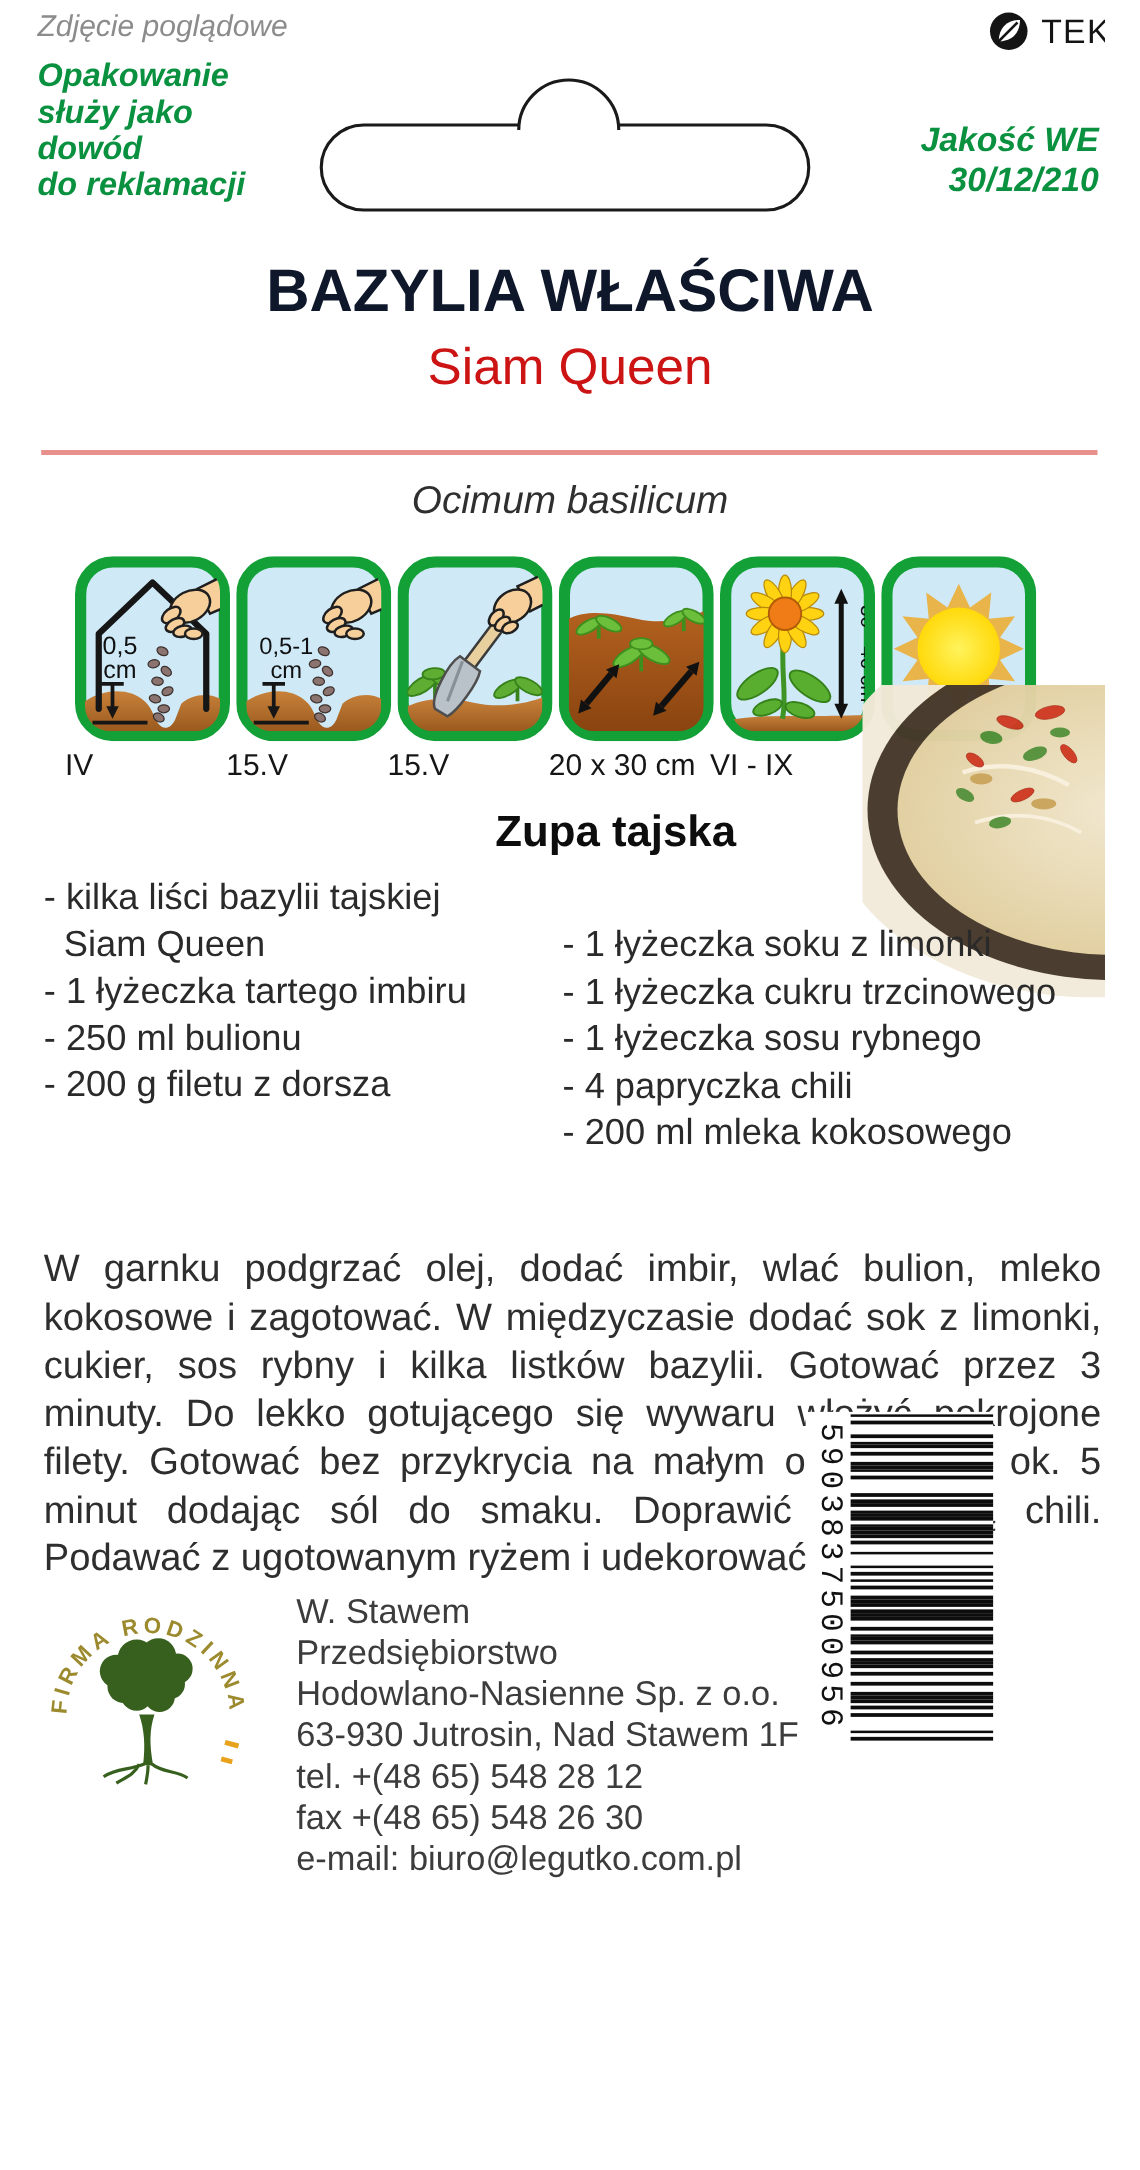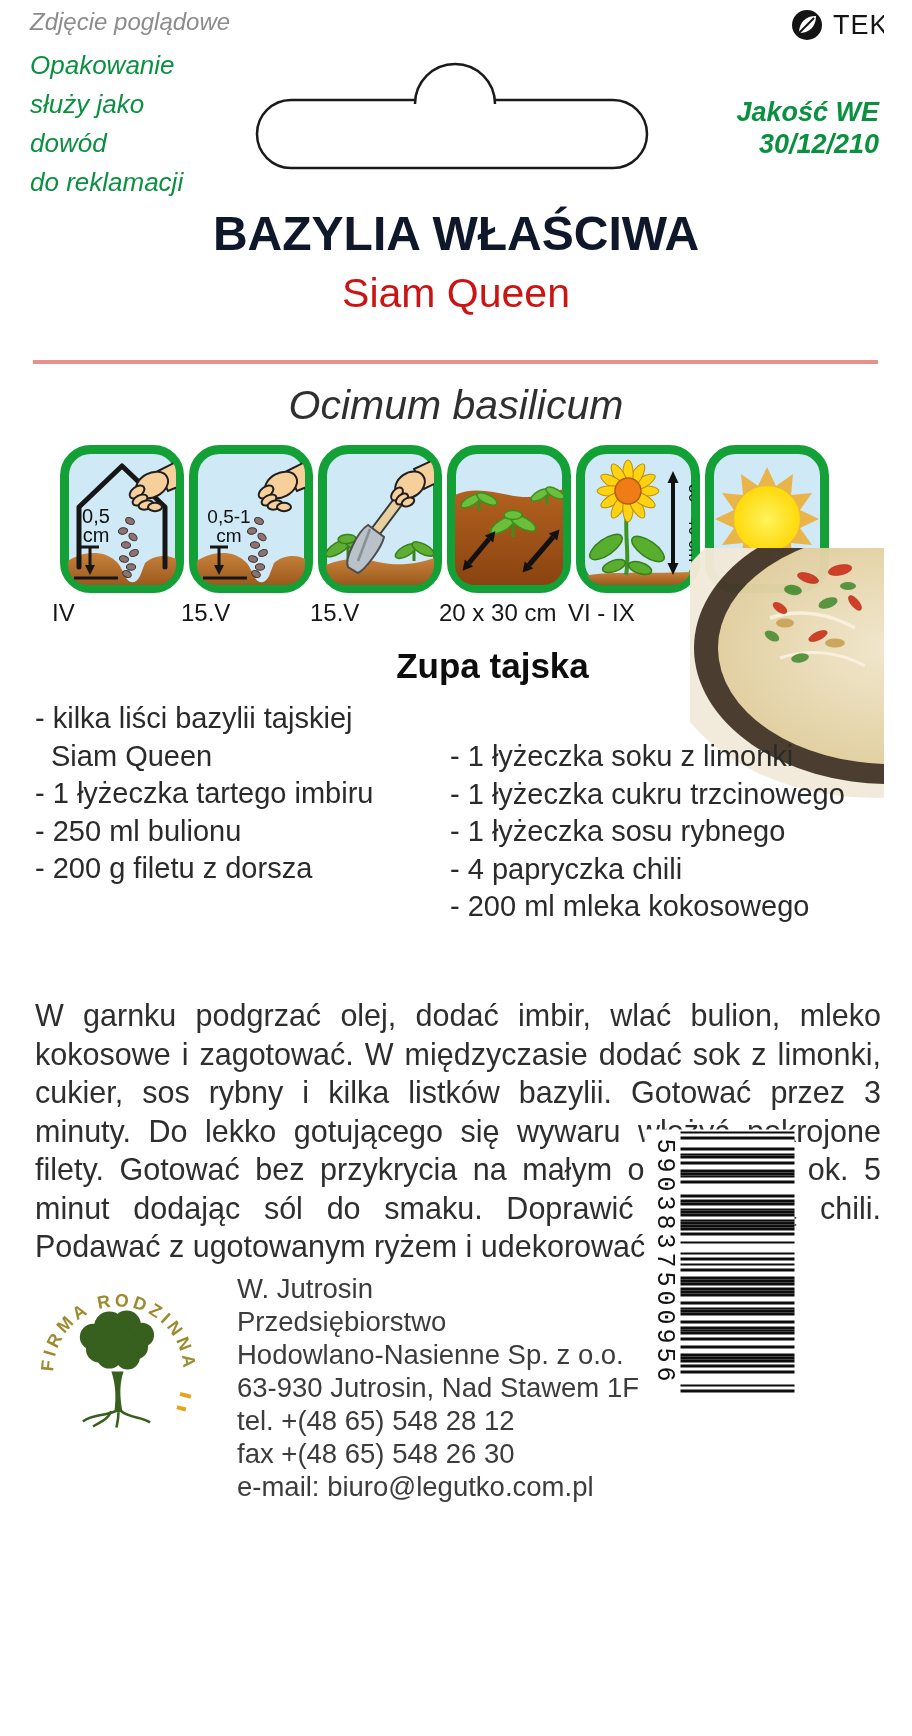--- a/index.html
+++ b/index.html
@@ -4,30 +4,30 @@
 <style>
   html,body{margin:0;padding:0;background:#ffffff;}
   .page{
     position:relative;width:884px;height:1736px;background:#ffffff;overflow:hidden;
     font-family:"Liberation Sans",sans-serif;color:#2b2b2b;
   }
   .abs{position:absolute;}
   .pre{white-space:pre-line;}
 
   .note-preview{left:30px;top:8px;font-size:24px;font-style:italic;color:#8c8c8c;}
-  .note-packaging{left:30px;top:46px;font-size:26px;font-weight:normal;font-style:italic;color:#0a9140;line-height:39px;}
+  .note-packaging{left:30px;top:46px;font-size:26px;font-weight:bold;font-style:italic;color:#0a9140;line-height:29px;}
   .hang-hole{left:250px;top:58px;width:404px;height:118px;}
   .tek{left:790px;top:8px;display:flex;align-items:center;gap:9px;}
   .tek-label{font-size:27px;letter-spacing:1px;color:#141414;}
   .quality{right:5px;top:96px;text-align:right;font-size:27px;font-weight:bold;font-style:italic;color:#0a9140;line-height:32px;margin-left:14px;}
 
   .title{left:0;top:206px;width:912px;text-align:center;font-size:48px;font-weight:bold;color:#0f172a;margin:0;letter-spacing:0;}
   .variety{left:0;top:270px;width:912px;text-align:center;font-size:41px;font-weight:normal;color:#cc1414;margin:0;}
   .divider{left:33px;top:360px;width:845px;height:4px;background:#e8908c;}
-  .latin{left:0;top:382px;width:912px;text-align:center;font-size:41px;font-style:italic;color:#2f2f2f;}
+  .latin{left:0;top:382px;width:912px;text-align:center;font-size:31px;font-style:italic;color:#2f2f2f;}
 
   .picto{position:absolute;top:445px;width:124px;height:148px;}
   .caption{position:absolute;top:599px;width:140px;text-align:left;font-size:24px;color:#161616;}
 
   .soup{left:690px;top:548px;width:222px;height:250px;opacity:.97;}
 
   .recipe-heading{left:70px;top:646px;width:845px;text-align:center;font-size:35px;font-weight:bold;color:#0d0d0d;margin:0;}
   .ing{font-size:29px;line-height:37.5px;color:#2a2a2a;}
   .ing-left{left:35px;top:700px;}
   .ing-right{left:450px;top:738px;}
@@ -377,21 +377,21 @@
       <path d="M87,132 C87,138 86,142 85,147"></path>
       <path d="M80,131 C76,140 68,142 62,146"></path>
     </g>
     <g fill="#e8a21c">
       <rect x="148" y="112" width="11" height="4" transform="rotate(15 148 112)"></rect>
       <rect x="145" y="125" width="9" height="4" transform="rotate(15 145 125)"></rect>
     </g>
   </svg>
 
   <div class="abs company">
-    <div>W. Jutrosin</div>
+    <div>W. Stawem</div>
     <div>Przedsiębiorstwo</div>
     <div>Hodowlano-Nasienne Sp. z o.o.</div>
     <div>63-930 Jutrosin, Nad Stawem 1F</div>
     <div>tel. +(48 65) 548 28 12</div>
     <div>fax +(48 65) 548 26 30</div>
     <div>e-mail: biuro@legutko.com.pl</div>
   </div>
 
   <div class="abs barcode-rot">
     <div class="bars" id="barcode-bars">

